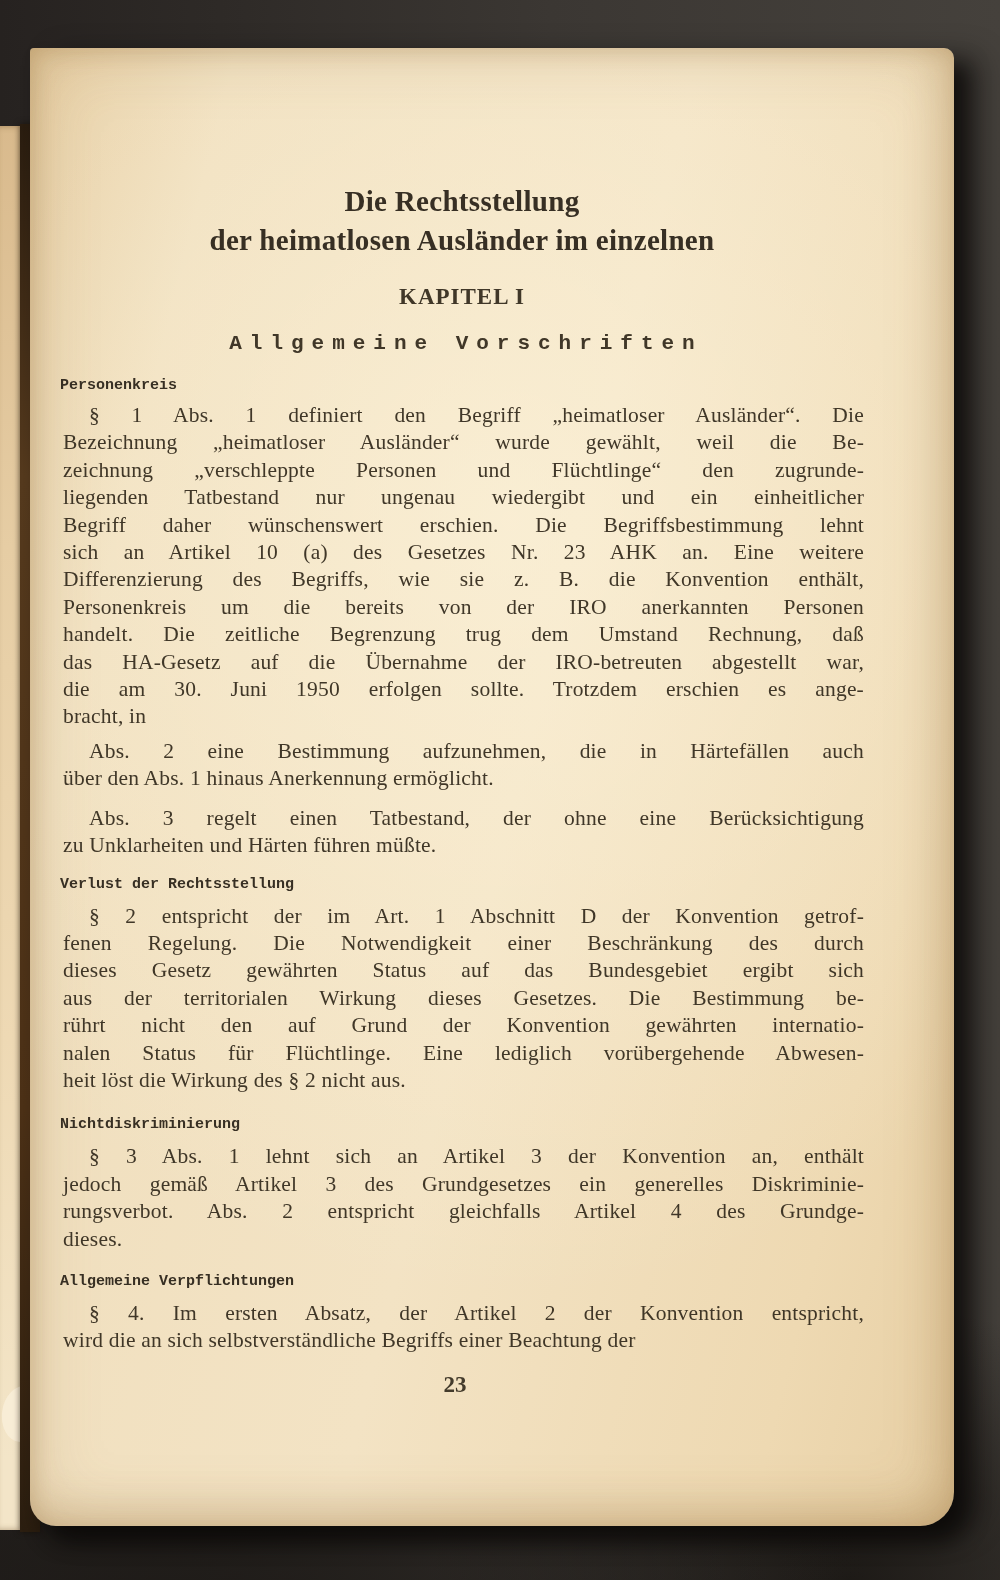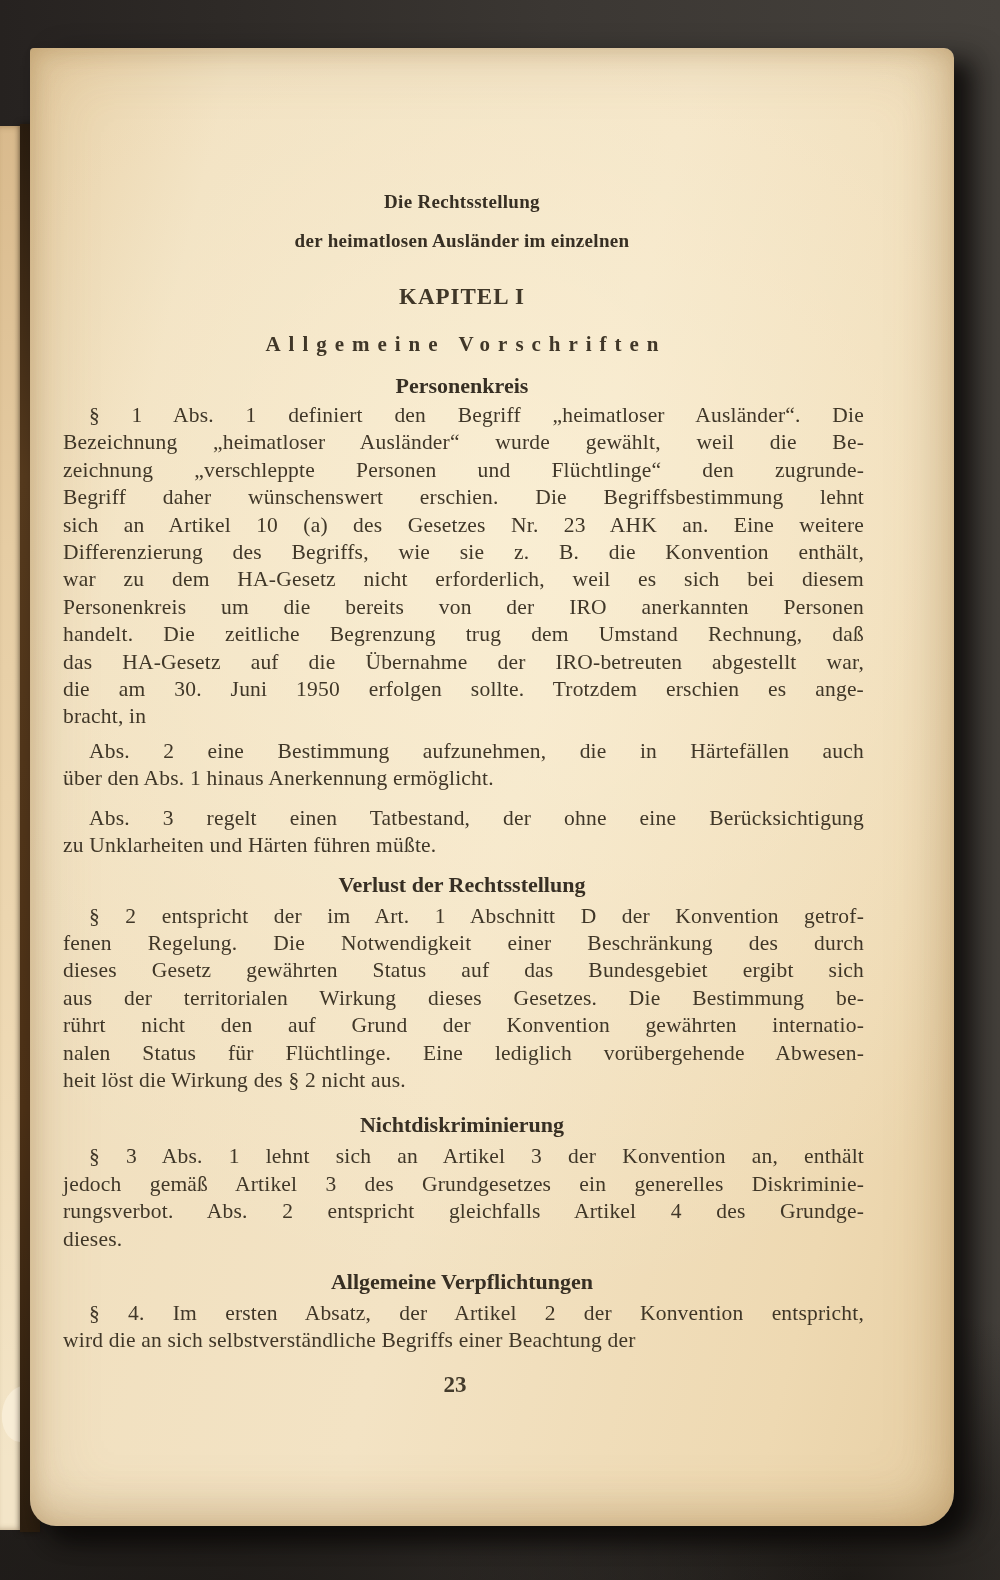--- a/index.html
+++ b/index.html
@@ -59,34 +59,35 @@
       inset 4px 4px 18px rgba(150,110,55,.18);
   }
 
   .page-content{
     position:absolute;inset:0;
     padding:134px 90px 0 30px;
     color:rgba(52,44,30,.94);
   }
 
   .main-title{
-    text-align:center;font-weight:bold;font-size:19px;line-height:39px;
+    text-align:center;font-weight:bold;font-size:29px;line-height:39px;
     color:rgba(44,37,26,.95);letter-spacing:.3px;margin:0;
   }
   .chapter-heading{
     text-align:center;font-size:23px;line-height:30px;margin:22px 0 0 0;
     font-weight:600;letter-spacing:1px;
   }
   .spaced-heading{
     text-align:center;font-size:21px;line-height:30px;margin:17px 0 0 0;
-    font-weight:bold;letter-spacing:.38em;text-indent:.38em;
+    font-weight:bold;letter-spacing:.38em;text-indent:.38em;font-family:Liberation Mono, monospace;
   }
   .section-heading{
-    text-align:center;font-size:22px;line-height:30px;font-weight:bold;margin:12px 0 0 0;
+    text-align:left;font-size:15px;line-height:30px;font-weight:bold;margin:12px 0 0 0;
     color:rgba(44,37,26,.95);
+    font-family:Liberation Mono, monospace;
   }
   .mt-b{margin-top:10px;}
   .mt-c{margin-top:16px;}
   .mt-d{margin-top:14px;}
 
   .paragraph{margin:1px 0 0 3px;font-size:21.5px;}
   .paragraph .ln{
     display:block;line-height:27.4px;letter-spacing:.2px;
     text-align:justify;text-align-last:justify;white-space:normal;
   }
@@ -128,24 +129,24 @@
 
     <div class="chapter-heading">KAPITEL I</div>
 
     <div class="spaced-heading">Allgemeine Vorschriften</div>
 
     <div class="section-heading">Personenkreis</div>
     <div class="paragraph">
         <span class="ln">§ 1 Abs. 1 definiert den Begriff „heimatloser Ausländer“. Die</span>
         <span class="ln">Bezeichnung „heimatloser Ausländer“ wurde gewählt, weil die Be-</span>
         <span class="ln">zeichnung „verschleppte Personen und Flüchtlinge“ den zugrunde-</span>
+        <span class="ln">liegenden Tatbestand nur ungenau wiedergibt und ein einheitlicher</span>
         <span class="ln">Begriff daher wünschenswert erschien. Die Begriffsbestimmung lehnt</span>
         <span class="ln">sich an Artikel 10 (a) des Gesetzes Nr. 23 AHK an. Eine weitere</span>
         <span class="ln">Differenzierung des Begriffs, wie sie z. B. die Konvention enthält,</span>
-        <span class="ln">war zu dem HA-Gesetz nicht erforderlich, weil es sich bei diesem</span>
         <span class="ln">Personenkreis um die bereits von der IRO anerkannten Personen</span>
         <span class="ln">handelt. Die zeitliche Begrenzung trug dem Umstand Rechnung, daß</span>
         <span class="ln">das HA-Gesetz auf die Übernahme der IRO-betreuten abgestellt war,</span>
         <span class="ln">die am 30. Juni 1950 erfolgen sollte. Trotzdem erschien es ange-</span>
         <span class="ln">bracht, in</span>
       </div>
     <div class="paragraph gap-sm">
         <span class="ln">Abs. 2 eine Bestimmung aufzunehmen, die in Härtefällen auch</span>
         <span class="ln">über den Abs. 1 hinaus Anerkennung ermöglicht.</span>
       </div>

